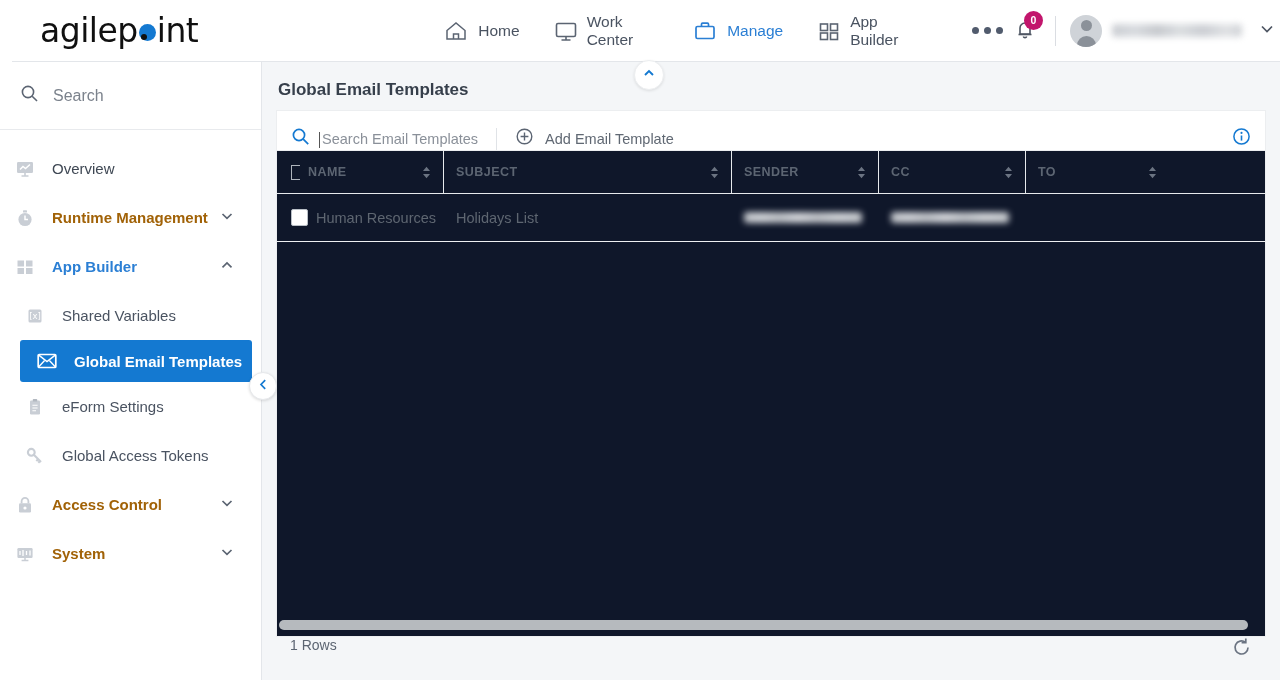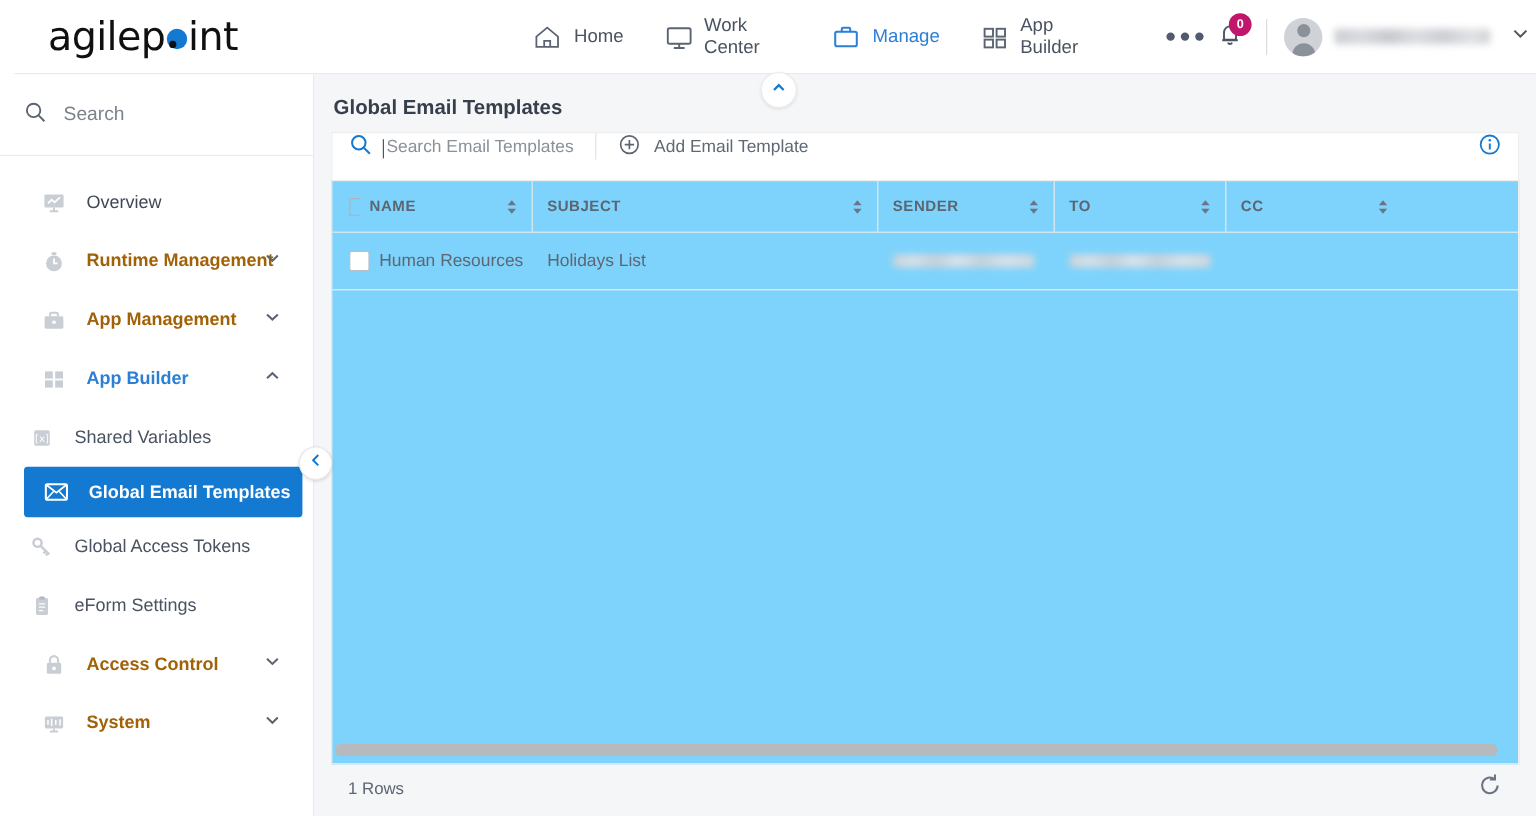--- a/index.html
+++ b/index.html
@@ -68,21 +68,21 @@
     position: absolute; top: 62px; left: 0; width: 262px; height: 618px;
     background: #ffffff; border-right: 1px solid #e3e6ea;
   }
   .sb-search {
     height: 68px; display: flex; align-items: center; padding-left: 20px;
     border-bottom: 1px solid #e8eaed; gap: 14px;
   }
   .sb-search .ph { font-size: 16px; color: #7b828c; }
   .sb-list { padding-top: 14px; }
   .sb-item {
-    height: 49px; display: flex; align-items: center; padding-left: 32px;
+    height: 49px; display: flex; align-items: center; padding-left: 12px;
     cursor: pointer; position: relative;
   }
   .sb-item .ic { width: 26px; display: flex; align-items: center; justify-content: center; margin-right: 14px; }
   .sb-item .txt { font-size: 15px; color: #3f4854; }
   .sb-item.bold .txt { font-weight: 700; color: #a16207; }
   .sb-item.blue .txt { color: #2b7fd4; font-weight: 700; }
   .sb-item .chev { position: absolute; right: 26px; }
   .sb-sub { height: 49px; display: flex; align-items: center; padding-left: 22px; cursor: pointer; }
   .sb-sub .ic { width: 26px; display: flex; align-items: center; justify-content: center; margin-right: 14px; }
   .sb-sub .txt { font-size: 15px; color: #4a5361; }
@@ -109,36 +109,36 @@
     border-radius: 50%; background: #ffffff; border: 1px solid #eceef0;
     box-shadow: 0 1px 3px rgba(0,0,0,.10);
     display: flex; align-items: center; justify-content: center; cursor: pointer; z-index: 5;
   }
   .page-title {
     padding: 18px 0 0 16px; font-size: 17px; color: #363f4b; font-weight: 600;
     height: 48px;
   }
   .toolbar {
     margin: 0 14px; height: 40px; background: #ffffff;
-    display: flex; align-items: flex-start; padding: 0 14px;
+    display: flex; align-items: flex-end; padding: 0 14px;
     border: 1px solid #eceef0; border-bottom: none;
   }
   .tb-search { display: flex; align-items: center; gap: 12px; }
   .tb-search .ph { font-size: 14.5px; color: #8a9099; position: relative; }
   .caret {
     display: inline-block; width: 1px; height: 16px; background: #555;
     position: absolute; left: -3px; top: 1px;
   }
   .tb-divider { width: 1px; height: 22px; background: #e0e3e7; margin: 0 18px; }
   .tb-add { display: flex; align-items: center; gap: 11px; cursor: pointer; }
   .tb-add .lbl { font-size: 14.5px; color: #606873; }
   .tb-info { margin-left: auto; cursor: pointer; display: flex; align-items: center; }
 
   .grid-wrap {
-    margin: 0 14px; background: #7dd3fc; border: 1px solid #eceef0;
+    margin: 0 14px; background: #0f172a; border: 1px solid #eceef0;
     height: 487px; position: relative;
   }
   .grid-head { display: flex; height: 43px; border-bottom: 1px solid #e6e9ec; }
   .gh {
     display: flex; align-items: center; position: relative;
     font-size: 12.5px; color: #5c6572; letter-spacing: .45px; font-weight: 600;
     border-right: 1px solid #e6e9ec; padding-left: 12px;
   }
   .gh:last-child { border-right: none; }
   .sorter { position: absolute; right: 12px; display: flex; flex-direction: column; gap: 2px; }
@@ -157,21 +157,21 @@
     background: linear-gradient(90deg,#cfd2d6 0%,#e0e2e5 14%,#cdd0d4 30%,#e3e5e8 46%,#ced1d5 62%,#e1e3e6 80%,#d4d7da 100%);
     filter: blur(3.1px); opacity: .92;
   }
   .hscroll-track {
     position: absolute; left: 0; right: 0; bottom: 6px; height: 10px; padding: 0 2px;
   }
   .hscroll-thumb {
     height: 10px; width: 98.5%; border-radius: 5px; background: #b6babe; cursor: pointer;
   }
   .footer {
-    margin: 0 14px; height: 40px; display: flex; align-items: center;
+    margin: 0 14px; height: 40px; display: flex; align-items: flex-start;
     padding: 0 14px; background: #f4f6f8;
   }
   .footer .rows { font-size: 14px; color: #5c6572; }
   .footer .refresh { margin-left: auto; cursor: pointer; display: flex; align-items: center; }
 </style>
 </head>
 <body>
 
 <div class="app">
 
@@ -297,35 +297,20 @@
           </svg>
         </span>
         <span class="txt">Runtime Management</span>
         <span class="chev">
           <svg width="16" height="16" viewBox="0 0 16 16">
               <path d="M3.5 6 L8 10.3 L12.5 6" stroke="#5b6472" stroke-width="1.7" fill="none"></path>
             </svg>
         </span>
       </div>
 
-      <div class="sb-item bold">
-        <span class="ic">
-          <svg width="22" height="20" viewBox="0 0 22 20">
-            <rect x="3.2" y="6.5" width="15.6" height="10.5" rx="1.2" fill="#c9ced5"></rect>
-            <path d="M7.8 6.5 V4.6 a1 1 0 0 1 1-1 h4.4 a1 1 0 0 1 1 1 V6.5" stroke="#c9ced5" stroke-width="1.7" fill="none"></path>
-            <rect x="9.6" y="10.3" width="2.8" height="2.4" fill="#fff"></rect>
-          </svg>
-        </span>
-        <span class="txt">App Management</span>
-        <span class="chev">
-          <svg width="16" height="16" viewBox="0 0 16 16">
-              <path d="M3.5 6 L8 10.3 L12.5 6" stroke="#5b6472" stroke-width="1.7" fill="none"></path>
-            </svg>
-        </span>
-      </div>
 
       <div class="sb-item blue">
         <span class="ic">
           <svg width="22" height="20" viewBox="0 0 22 20">
             <rect x="3.5" y="3.5" width="6.5" height="6" fill="#c9ced5"></rect>
             <rect x="12" y="3.5" width="6.5" height="6" fill="#c9ced5"></rect>
             <rect x="3.5" y="11" width="6.5" height="6" fill="#c9ced5"></rect>
             <rect x="12" y="11" width="6.5" height="6" fill="#c9ced5"></rect>
           </svg>
         </span>
@@ -355,36 +340,36 @@
             <path d="M2.8 3.2 L11 9.6 L19.2 3.2" stroke="#ffffff" stroke-width="1.5" fill="none"></path>
             <path d="M2.8 14.8 L8.6 8.6 M19.2 14.8 L13.4 8.6" stroke="#ffffff" stroke-width="1.4" fill="none"></path>
           </svg>
         </span>
         <span class="txt">Global Email Templates</span>
       </div>
 
       <div class="sb-sub">
         <span class="ic">
           <svg width="20" height="20" viewBox="0 0 20 20">
-            <circle cx="6.3" cy="6.3" r="3.4" stroke="#c9ced5" stroke-width="2.1" fill="none"></circle>
-            <path d="M8.6 8.6 L16 16 M13.2 13.2 L11.3 15.1 M15 15 L13.3 16.8" stroke="#c9ced5" stroke-width="2.1" fill="none"></path>
-          </svg>
-        </span>
-        <span class="txt">Global Access Tokens</span>
-      </div>
-
-      <div class="sb-sub">
-        <span class="ic">
-          <svg width="20" height="20" viewBox="0 0 20 20">
             <rect x="5" y="3.4" width="10" height="14" rx="1.2" fill="#c9ced5"></rect>
             <rect x="7.8" y="2" width="4.4" height="2.6" rx=".7" fill="#b2b8c0"></rect>
             <path d="M7.4 8.2 H12.6 M7.4 11 H12.6 M7.4 13.8 H11" stroke="#fff" stroke-width="1.1"></path>
           </svg>
         </span>
         <span class="txt">eForm Settings</span>
+      </div>
+
+      <div class="sb-sub">
+        <span class="ic">
+          <svg width="20" height="20" viewBox="0 0 20 20">
+            <circle cx="6.3" cy="6.3" r="3.4" stroke="#c9ced5" stroke-width="2.1" fill="none"></circle>
+            <path d="M8.6 8.6 L16 16 M13.2 13.2 L11.3 15.1 M15 15 L13.3 16.8" stroke="#c9ced5" stroke-width="2.1" fill="none"></path>
+          </svg>
+        </span>
+        <span class="txt">Global Access Tokens</span>
       </div>
 
       <div class="sb-item bold">
         <span class="ic">
           <svg width="22" height="20" viewBox="0 0 22 20">
             <rect x="5" y="8.2" width="12" height="9.3" rx="1.3" fill="#c9ced5"></rect>
             <path d="M7.6 8.2 V6.2 a3.4 3.4 0 0 1 6.8 0 V8.2" stroke="#c9ced5" stroke-width="1.8" fill="none"></path>
             <circle cx="11" cy="13" r="1.6" fill="#fff"></circle>
           </svg>
         </span>
@@ -495,38 +480,38 @@
         </div>
         <div class="gh" style="width:147px">
           <span>SENDER</span>
           <span class="sorter">
             <svg width="9" height="13" viewBox="0 0 9 13">
                 <path d="M4.5 0.8 L8 5 H1 Z" fill="#6b7482"></path>
                 <path d="M4.5 12.2 L8 8 H1 Z" fill="#6b7482"></path>
               </svg>
           </span>
         </div>
+        <div class="gh" style="width:147px">
+          <span>CC</span>
+          <span class="sorter">
+            <svg width="9" height="13" viewBox="0 0 9 13">
+                <path d="M4.5 0.8 L8 5 H1 Z" fill="#6b7482"></path>
+                <path d="M4.5 12.2 L8 8 H1 Z" fill="#6b7482"></path>
+              </svg>
+          </span>
+        </div>
         <div class="gh" style="width:143px">
           <span>TO</span>
           <span class="sorter">
             <svg width="9" height="13" viewBox="0 0 9 13">
                 <path d="M4.5 0.8 L8 5 H1 Z" fill="#6b7482"></path>
                 <path d="M4.5 12.2 L8 8 H1 Z" fill="#6b7482"></path>
               </svg>
           </span>
         </div>
-        <div class="gh" style="width:147px">
-          <span>CC</span>
-          <span class="sorter">
-            <svg width="9" height="13" viewBox="0 0 9 13">
-                <path d="M4.5 0.8 L8 5 H1 Z" fill="#6b7482"></path>
-                <path d="M4.5 12.2 L8 8 H1 Z" fill="#6b7482"></path>
-              </svg>
-          </span>
-        </div>
       </div>
 
       <div class="grid-row">
         <div class="gc" style="width:167px">
           <span class="rowchk"></span>
           <span>Human Resources</span>
         </div>
         <div class="gc" style="width:288px">Holidays List</div>
         <div class="gc" style="width:147px">
           <span class="blurmail"></span>

